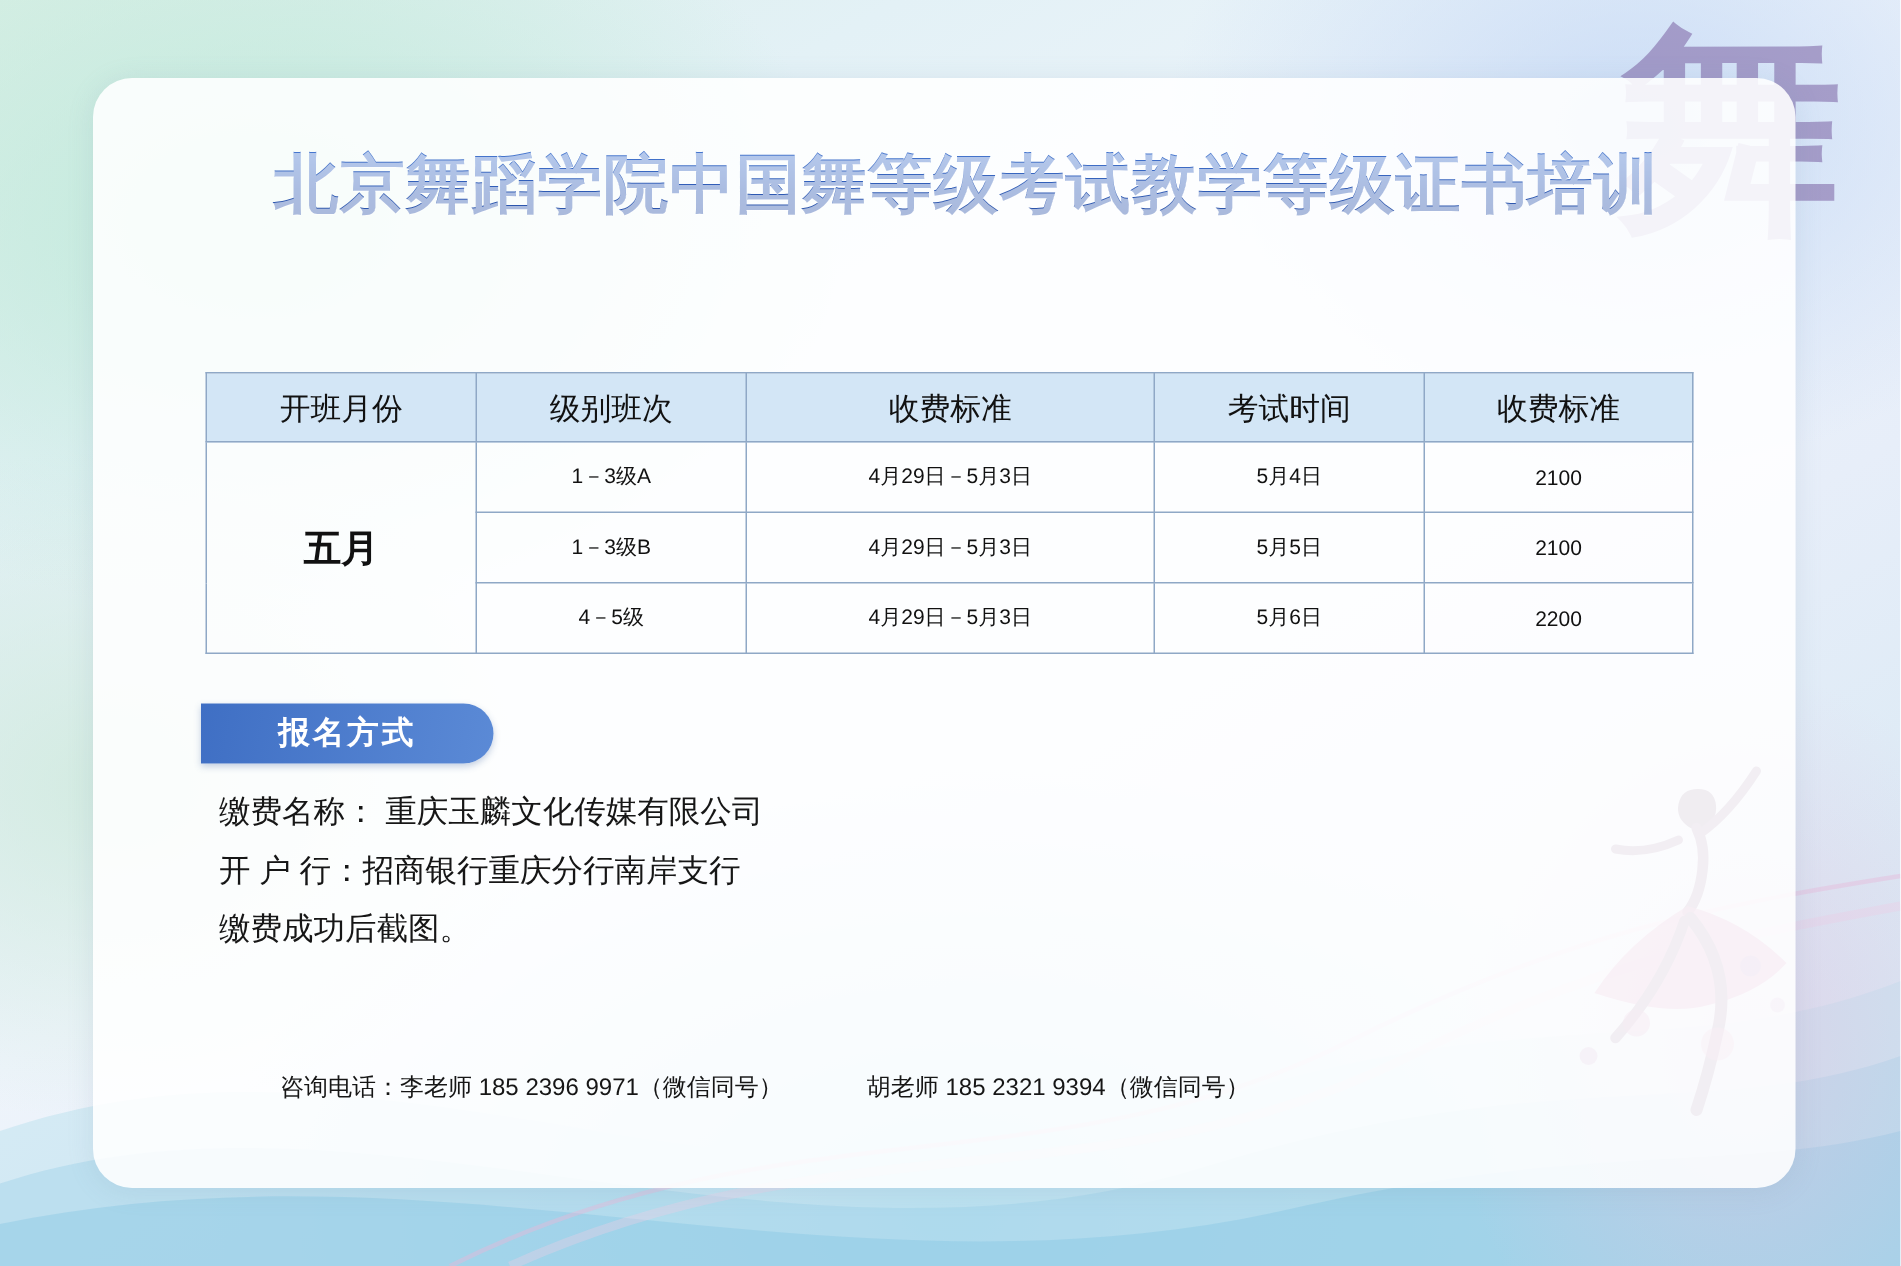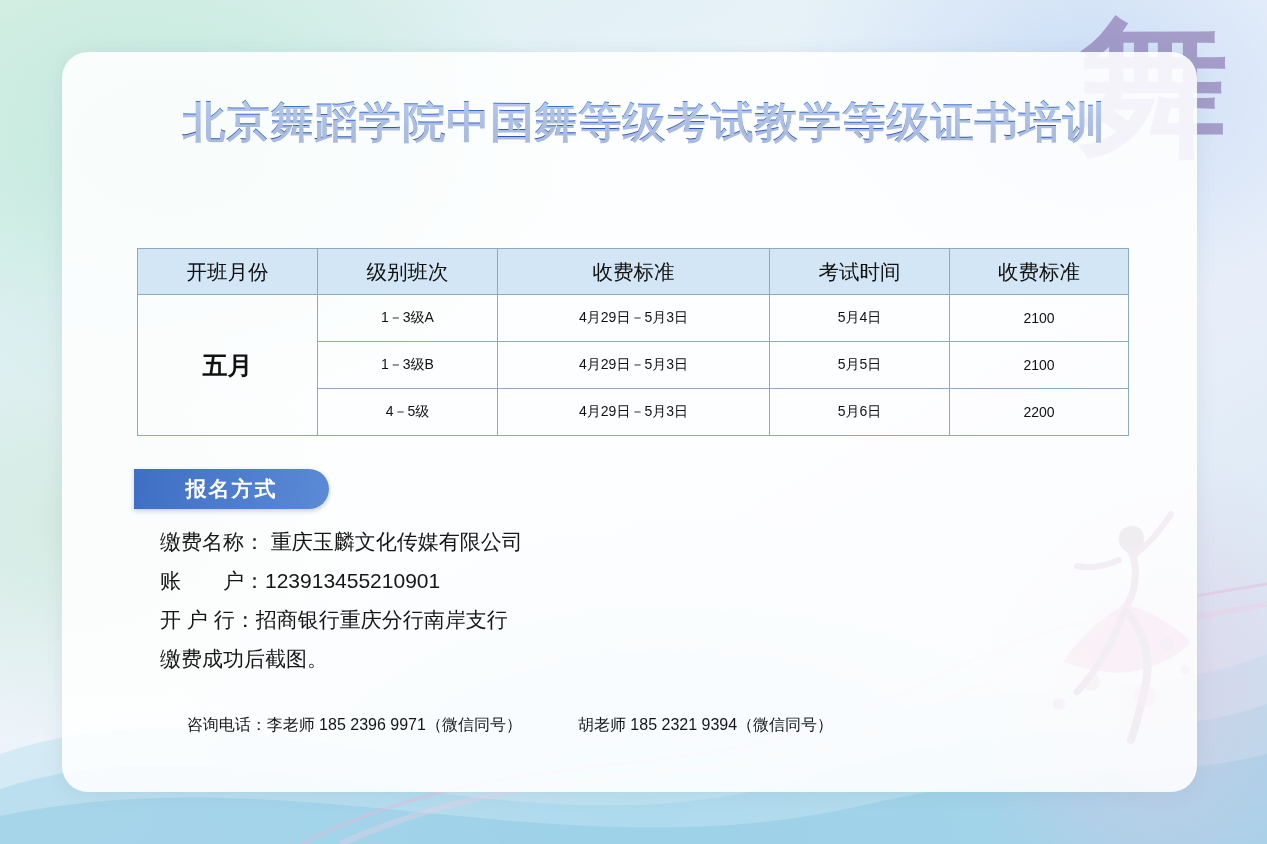--- a/index.html
+++ b/index.html
@@ -154,21 +154,21 @@
     line-height: 40px;
     color: #fff;
     font-size: 21px;
     font-weight: bold;
     letter-spacing: 2px;
   }
 
   
   .info {
     position: absolute;
-    left: 98px;
+    left: 84px;
     top: 470px;
     width: 1000px;
   }
   .info .line {
     font-size: 21px;
     line-height: 39px;
     color: #161616;
     white-space: pre;
   }
   .contact {
@@ -264,21 +264,20 @@
         </tbody>
       </table>
     </div>
 
     <div class="badge">
       <span>报名方式</span>
     </div>
 
     <div class="info">
       <div class="line">缴费名称： 重庆玉麟文化传媒有限公司</div>
-      <div class="line">账　　户：123913455210901</div>
       <div class="line">开 户 行：招商银行重庆分行南岸支行</div>
       <div class="line">缴费成功后截图。</div>
     </div>
 
     <div class="contact">
       <span>咨询电话：</span><span>李老师 185 2396 9971（微信同号）</span><span class="gap"></span><span>胡老师 185 2321 9394（微信同号）</span>
     </div>
 
   </div>
 </div>

